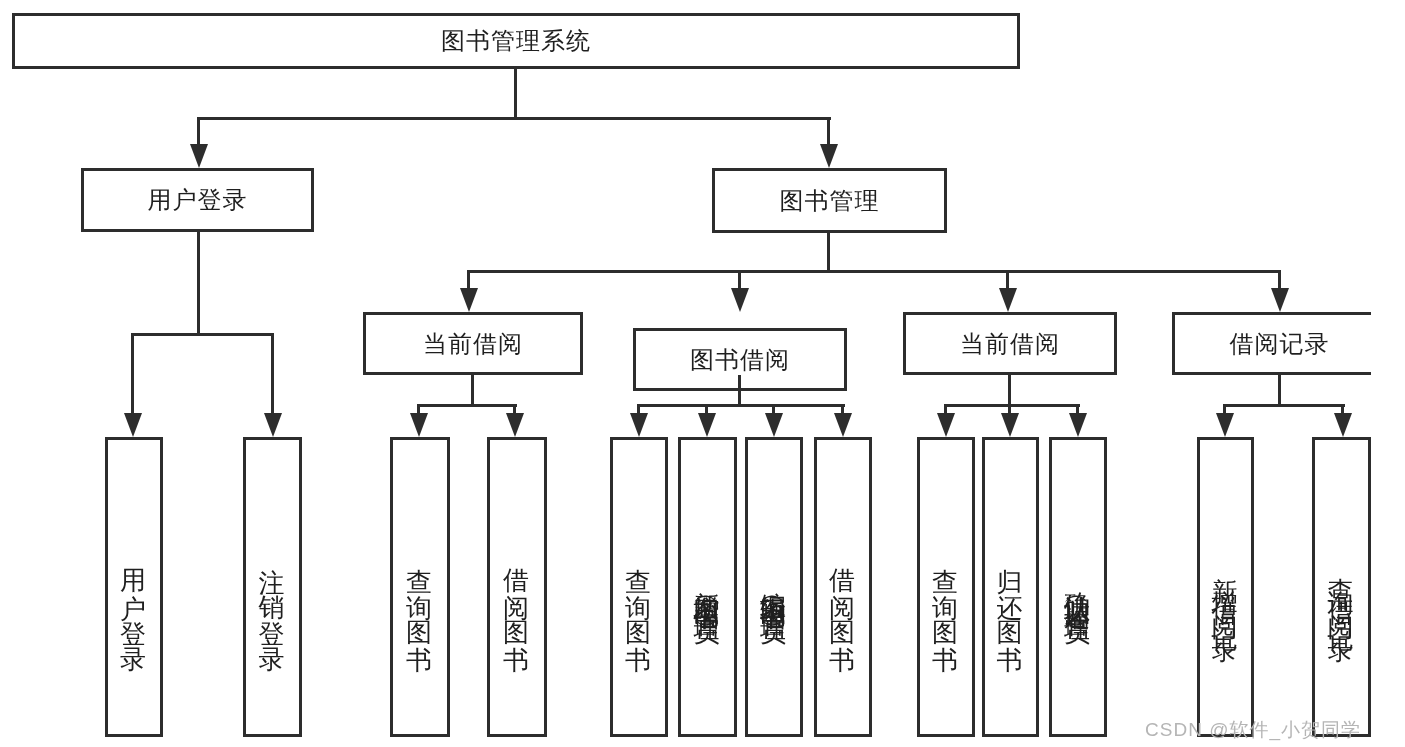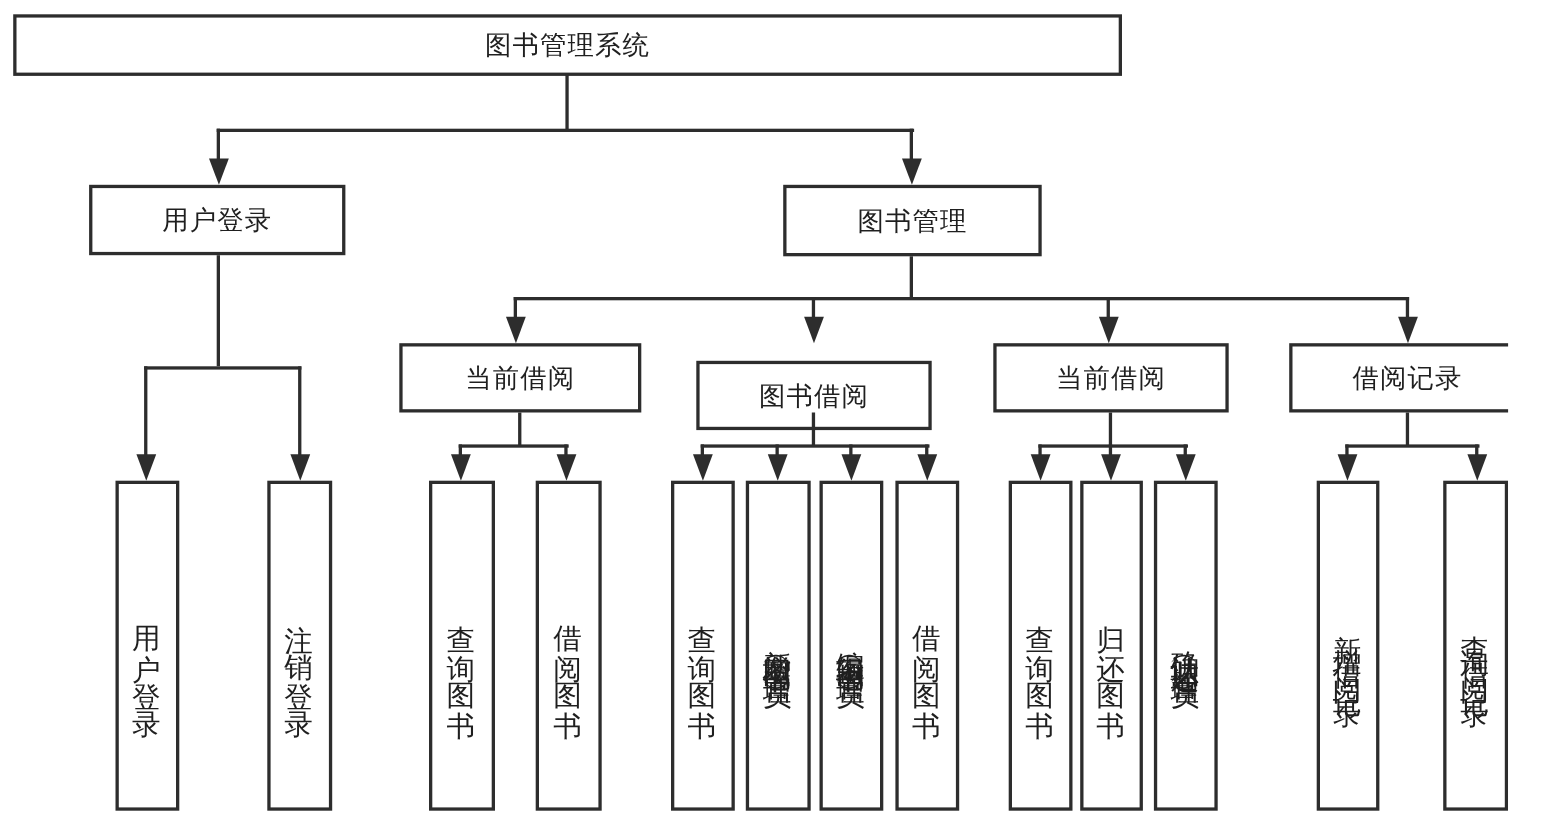--- a/index.html
+++ b/index.html
@@ -150,14 +150,15 @@
     <span class="sp9">确认归还（管理员）</span>
   </div>
 
   <div class="leaf" style="left:1197px; width:57px;">
     <span class="sp6">新增借阅记录</span>
   </div>
   <div class="leaf" style="left:1312px; width:59px;">
     <span class="sp6">查询借阅记录</span>
   </div>
 
+  <div id="watermark">CSDN @软件_小贺同学</div>
 
 </div>
 
 </body></html>

